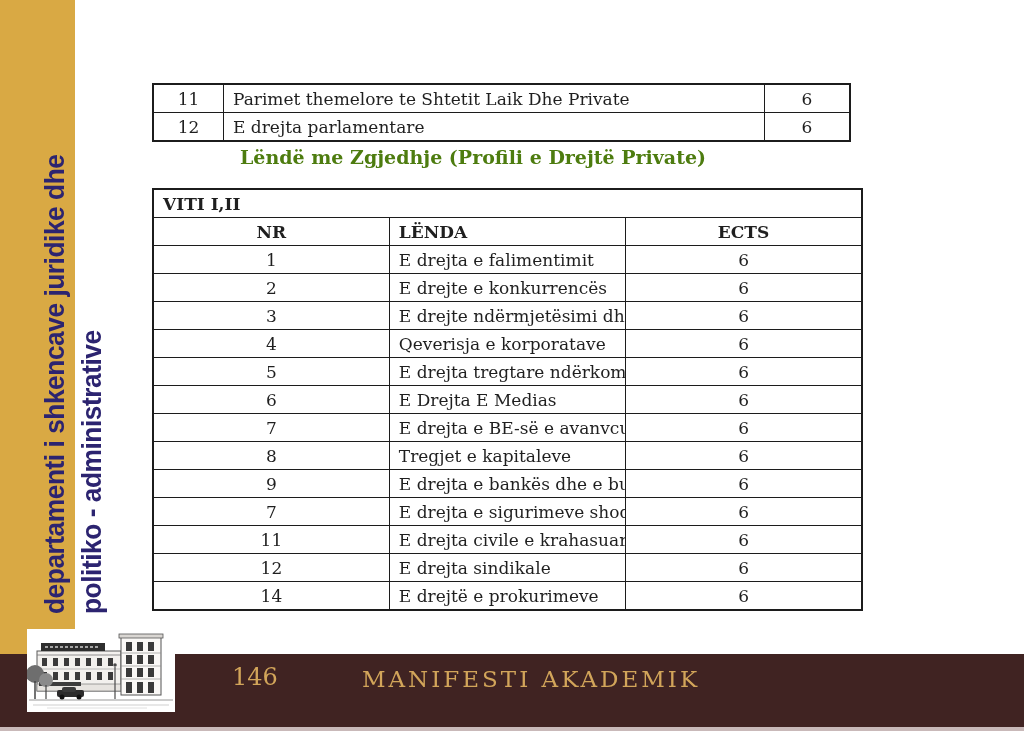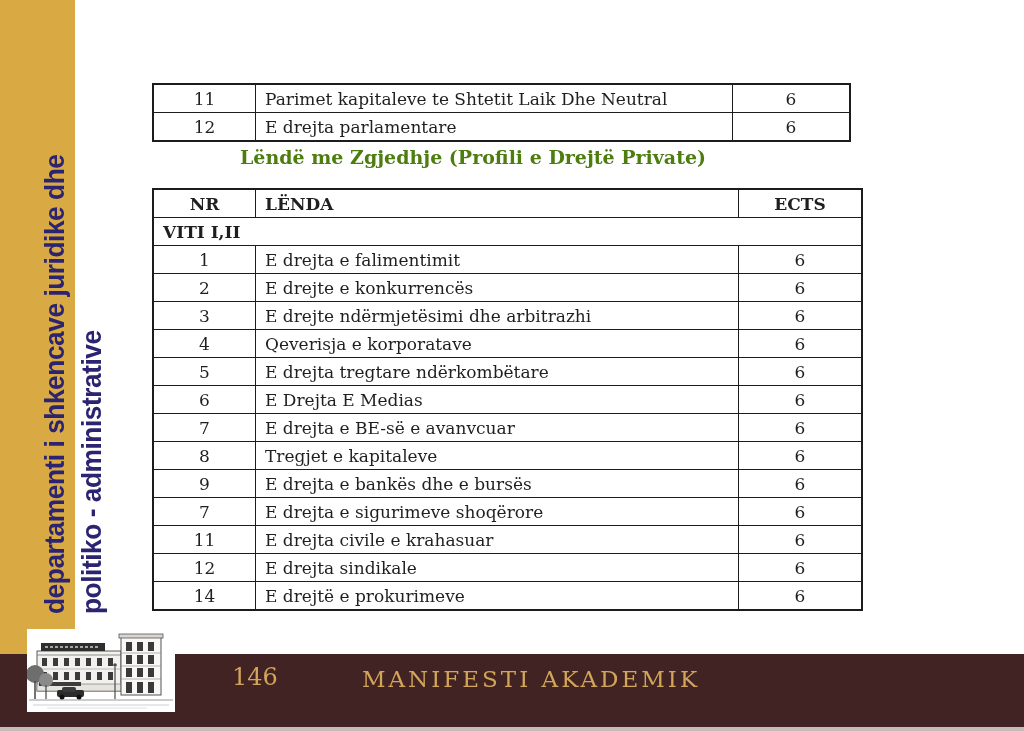--- a/index.html
+++ b/index.html
@@ -13,21 +13,21 @@
     position:absolute;left:36px;top:614px;transform-origin:0 0;
     transform:rotate(-90deg) scaleX(0.94);
     font-family:"Liberation Sans",sans-serif;font-weight:bold;
     font-size:28px;line-height:37px;letter-spacing:-0.5px;
     color:#2c2470;white-space:nowrap;
   }
   
   table{border-collapse:collapse;table-layout:fixed;position:absolute;background:#fff;}
   table,td,th{border:1px solid #1c1c1c;}
   table{border-width:2px;}
-  td,th{font-size:17px;color:#1f1f1f;padding:0 22px;height:27px;overflow:hidden;white-space:nowrap;}
+  td,th{font-size:17px;color:#1f1f1f;padding:0 6px;height:27px;overflow:hidden;white-space:nowrap;}
   .t-top{left:152px;top:83px;width:699px;}
   .t-main{left:152px;top:188px;width:711px;}
   .col-nr{width:57px;text-align:center;}
   .col-name{text-align:left;padding-left:9px;}
   .col-ects{width:72px;text-align:center;}
   .t-main .col-ects{width:78px;}
   th{font-weight:bold;}
   th.col-name,.year-cell{text-align:left;}
   .year-cell{font-weight:bold;padding-left:9px;}
   .heading{
@@ -52,42 +52,42 @@
   <div class="side-band"></div>
   <div class="side-text">
     <div>departamenti i shkencave juridike dhe</div>
     <div>politiko - administrative</div>
   </div>
 
   <table class="t-top">
     <tbody>
         <tr>
       <td class="col-nr">11</td>
-      <td class="col-name">Parimet kapitaleve te Shtetit Laik Dhe Neutral</td>
+      <td class="col-name">Parimet themelore te Shtetit Laik Dhe Private</td>
       <td class="col-ects">6</td>
     </tr>
     <tr>
       <td class="col-nr">12</td>
       <td class="col-name">E drejta parlamentare</td>
       <td class="col-ects">6</td>
     </tr>
   </tbody>
     </table>
 
   <div class="heading">Lëndë me Zgjedhje (Profili e Drejtë Private)</div>
 
   <table class="t-main">
     <tbody>
         <tr>
+      <td class="year-cell" colspan="3">VITI I,II</td>
+    </tr>
+    <tr>
       <th class="col-nr">NR</th>
       <th class="col-name">LËNDA</th>
       <th class="col-ects">ECTS</th>
-    </tr>
-    <tr>
-      <td class="year-cell" colspan="3">VITI I,II</td>
     </tr>
     <tr>
           <td class="col-nr">1</td>
           <td class="col-name">E drejta e falimentimit</td>
           <td class="col-ects">6</td>
         </tr>
     <tr>
           <td class="col-nr">2</td>
           <td class="col-name">E drejte e konkurrencës</td>
           <td class="col-ects">6</td>

